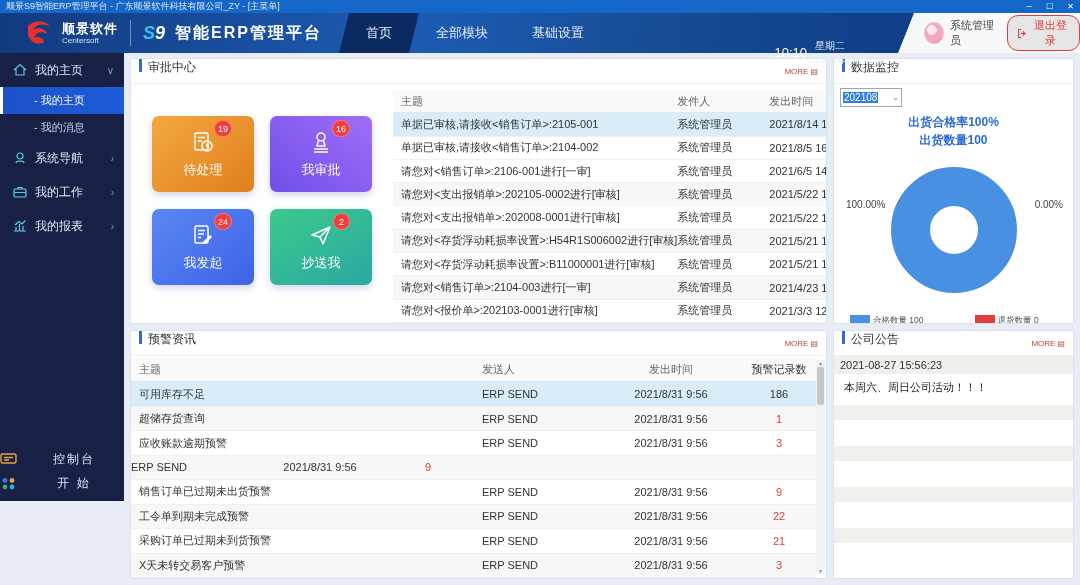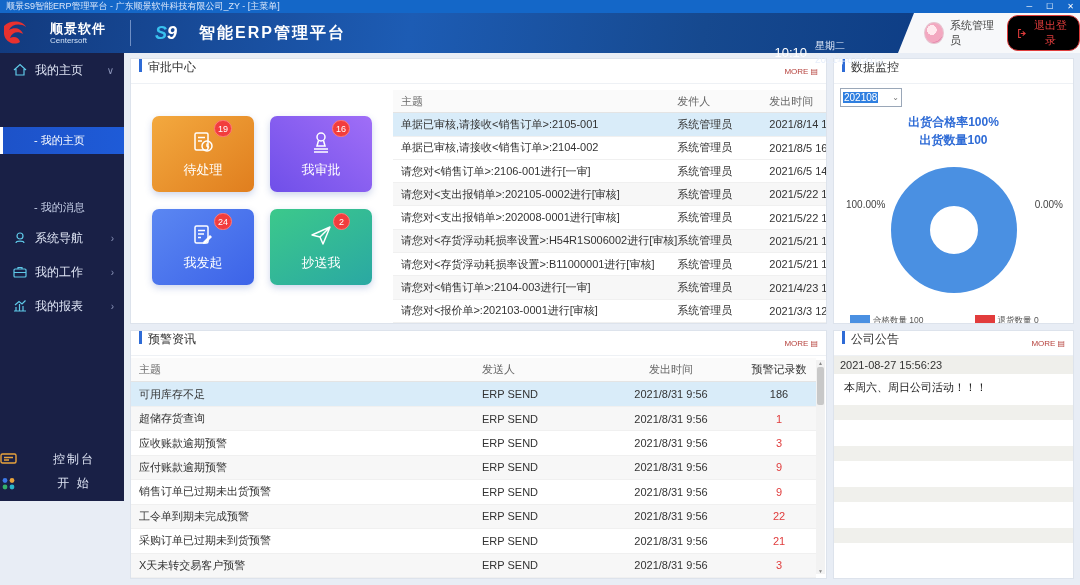--- a/index.html
+++ b/index.html
@@ -5,48 +5,48 @@
   * { margin:0; padding:0; box-sizing:border-box; }
   html,body { width:1080px; height:585px; font-family:"Liberation Sans","DejaVu Sans",sans-serif; overflow:hidden; background:#e8edf5; }
 
   
   .titlebar { height:13px; background:#1467c8; display:flex; align-items:center; padding:0 6px; color:#dbe7fa; font-size:9px; }
   .titlebar .win-controls { margin-left:auto; display:flex; gap:14px; font-size:8px; color:#fff; }
   .titlebar .win-controls span { cursor:default; line-height:13px; }
 
   
   .header { height:40px; background:linear-gradient(100deg,#123a7e 0%,#1d5cb4 38%,#16498f 65%,#0e3e86 85%); display:flex; align-items:stretch; position:relative; }
-  .logo-wrap { display:flex; align-items:center; padding-left:0; gap:16px; }
+  .logo-wrap { display:flex; align-items:center; padding-left:24px; gap:4px; }
   .logo-swirl { width:34px; height:30px; }
   .brand-block { line-height:1; }
   .brand-cn { color:#fff; font-weight:bold; font-size:13px; letter-spacing:1px; }
   .brand-en { color:#cfe0f5; font-size:8px; margin-top:2px; }
   .logo-divider { width:1px; height:26px; background:#6f8fc5; margin:0 8px; }
   .s9 { font-size:18px; font-weight:bold; font-style:italic; }
   .s9 .s { color:#39c1ef; } .s9 .n9 { color:#fff; }
   .product-name { color:#fff; font-size:16px; font-weight:bold; letter-spacing:2px; margin-left:6px; }
   .nav-tabs { display:flex; align-items:stretch; margin-left:22px; }
   .tab { position:relative; display:flex; align-items:center; padding:0 22px; color:#e8eefc; font-size:13px; cursor:pointer; }
   .tab.active::before { content:""; position:absolute; inset:0; background:#0a2a60; transform:skewX(-14deg); }
   .tab span { position:relative; }
   .clock { margin-left:auto; display:flex; align-items:center; gap:8px; color:#fff; padding-right:14px;margin-top:39px; }
   .clock .time { font-size:13px; }
   .clock .dateblock { font-size:10px; line-height:1.35; color:#e6eefb; }
   .user-slant { width:182px; background:#f7f8fa; clip-path:polygon(16px 0,100% 0,100% 100%,0 100%); display:flex; align-items:center; gap:6px; padding-left:26px; }
   .avatar { width:22px; height:22px; border-radius:50%; background:radial-gradient(circle at 38% 35%,#ffe9ee 0 28%,#f3a8c0 29% 70%,#e98bb0 71%); border:1px solid #e6c3cf; }
   .user-name { font-size:11px; color:#444; }
-  .logout-btn { margin-left:2px; display:flex; align-items:center; gap:4px; border:1px solid #e03c3c; color:#e03c3c; border-radius:11px; font-size:11px; padding:2px 9px; background:#000000; cursor:pointer; }
+  .logout-btn { margin-left:2px; display:flex; align-items:center; gap:4px; border:1px solid #e03c3c; color:#e03c3c; border-radius:11px; font-size:11px; padding:2px 9px; background:#e5e5e5; cursor:pointer; }
 
   
   .app-body { display:flex; height:448px; }
   .sidebar { width:124px; background:#192046; color:#dfe5f5; position:relative; flex-shrink:0; }
   .side-group { display:flex; align-items:center; height:34px; padding:0 10px 0 12px; font-size:12px; cursor:pointer; gap:7px; }
   .side-group .gicon { width:16px; height:16px; flex-shrink:0; }
   .side-group .chev { margin-left:auto; color:#8a93b8; font-size:10px; }
-  .side-sub { height:27px; display:flex; align-items:center; font-size:11px; padding-left:34px; color:#c9d2ea; cursor:pointer; position:relative;margin-top:40px; }
+  .side-sub { height:27px; display:flex; align-items:center; font-size:11px; padding-left:34px; color:#c9d2ea; cursor:pointer; position:relative; }
   .side-sub.active { background:linear-gradient(90deg,#1d52c8,#1e5bd8); color:#fff; }
   .side-sub.active::before { content:""; position:absolute; left:0; top:0; bottom:0; width:3px; background:#fff; }
   .side-footer { position:absolute; bottom:6px; left:0; right:0; font-size:12px; }
   .side-footer .frow { display:flex; align-items:center; height:24px; gap:7px; cursor:pointer; }
   .side-footer .ficon { width:17px; height:15px; }
   .side-footer .flabel { flex:1; text-align:center; letter-spacing:2px; }
 
   .content { flex:1; padding:5px 6px 6px 6px; display:grid; grid-template-columns:1fr 241px; grid-template-rows:266px 249px; gap:6px; }
   .panel { background:#fff; border:1px solid #dde3ec; display:flex; flex-direction:column; overflow:hidden; }
   .panel-head { height:25px; display:flex; padding:0 8px; border-bottom:1px solid #eef1f5; flex-shrink:0; }
@@ -124,20 +124,31 @@
     </svg>
     <div class="brand-block">
       <div class="brand-cn">顺景软件</div>
       <div class="brand-en">Centersoft</div>
     </div>
     <div class="logo-divider"></div>
     <div class="s9"><span class="s">S</span><span class="n9">9</span></div>
     <div class="product-name">智能ERP管理平台</div>
   </div>
 
+  <div class="nav-tabs">
+    <div class="tab active">
+        <span>首页</span>
+      </div>
+    <div class="tab">
+        <span>全部模块</span>
+      </div>
+    <div class="tab">
+        <span>基础设置</span>
+      </div>
+  </div>
 
   <div class="clock">
     <span class="time">10:10</span>
     <span class="dateblock">
       <div>星期二</div>
       <div>2021年8月31日</div>
     </span>
   </div>
 
   <div class="user-slant">
@@ -372,21 +383,20 @@
             <span class="al-time">2021/8/31 9:56</span>
             <span class="al-count">1</span>
           </div>
         <div class="trow">
             <span class="al-subj">应收账款逾期预警</span>
             <span class="al-sender">ERP SEND</span>
             <span class="al-time">2021/8/31 9:56</span>
             <span class="al-count">3</span>
           </div>
         <div class="trow alt">
-            <span class="al-subj">应付账款逾期预警</span>
             <span class="al-sender">ERP SEND</span>
             <span class="al-time">2021/8/31 9:56</span>
             <span class="al-count">9</span>
           </div>
         <div class="trow">
             <span class="al-subj">销售订单已过期未出货预警</span>
             <span class="al-sender">ERP SEND</span>
             <span class="al-time">2021/8/31 9:56</span>
             <span class="al-count">9</span>
           </div>

